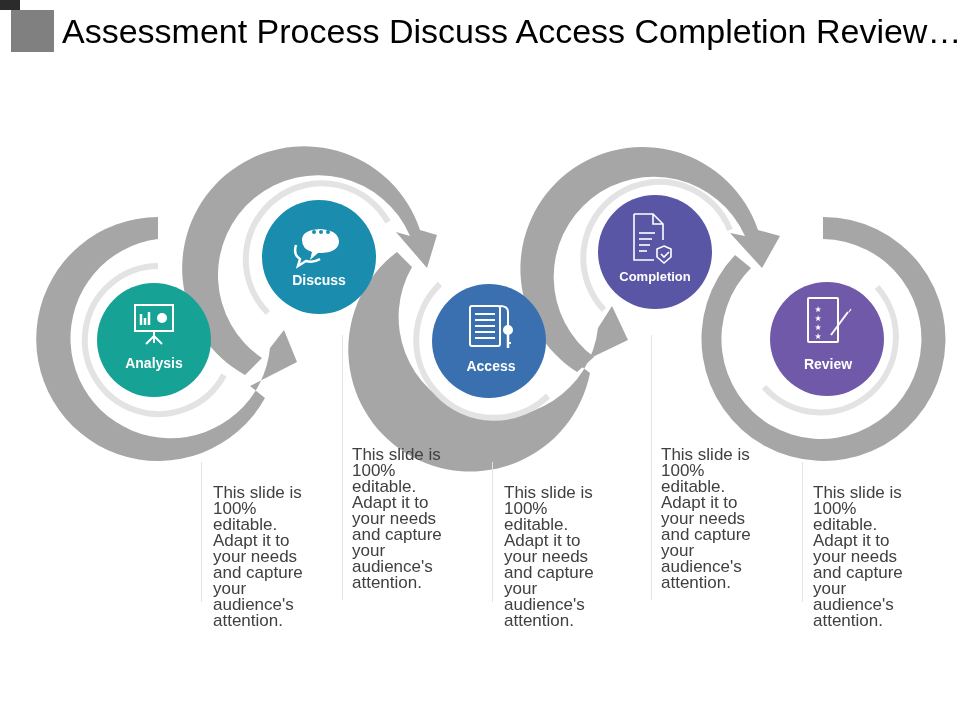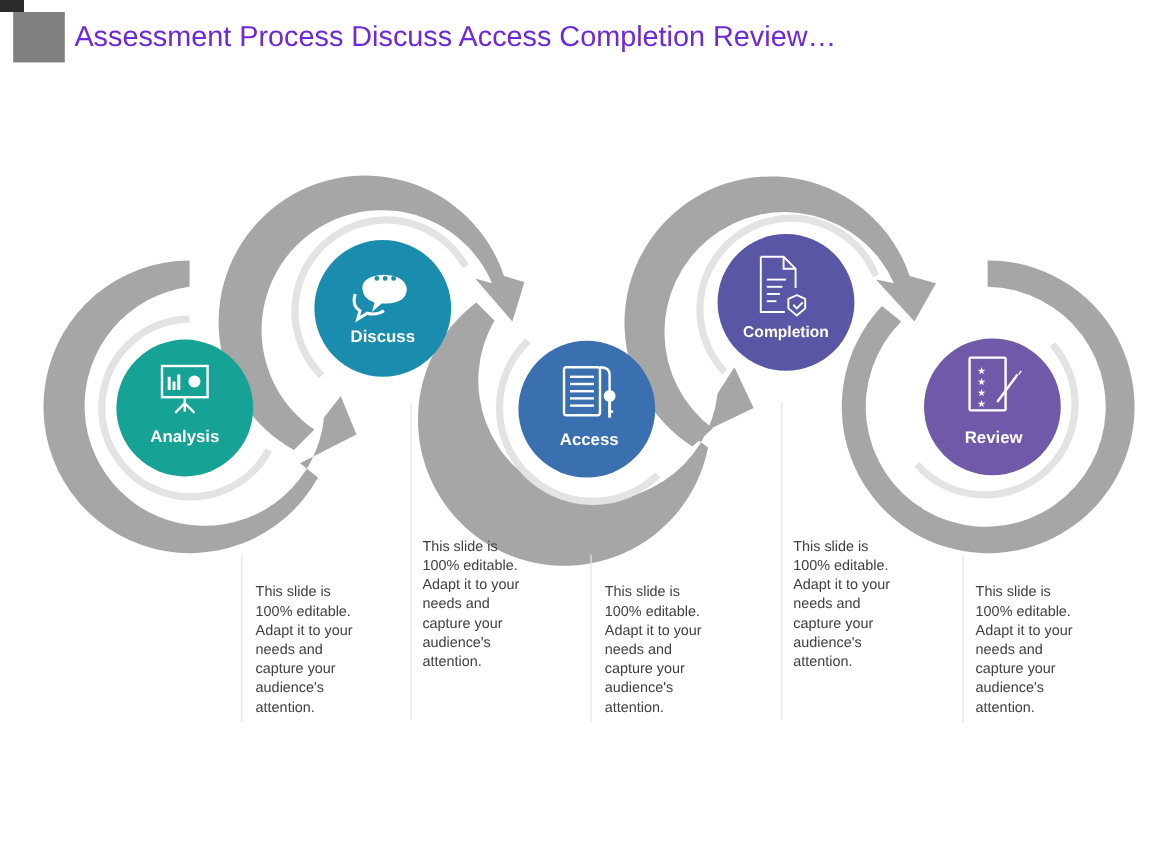--- a/index.html
+++ b/index.html
@@ -1,22 +1,22 @@
 <!DOCTYPE html>
 <html><head>
 <meta charset="utf-8">
 <style>
   html, body { margin:0; padding:0; background:#ffffff; }
   body { width:960px; height:720px; position:relative; overflow:hidden; font-family:"Liberation Sans", sans-serif; }
   .corner-dark { position:absolute; left:0; top:0; width:20px; height:10px; background:#2b2b2b; }
   .title-square { position:absolute; left:11px; top:10px; width:43px; height:42px; background:#808080; }
-  .title { position:absolute; left:62px; top:10px; font-size:24px; color:#6d28d9; white-space:nowrap; line-height:42px; }
+  .title { position:absolute; left:62px; top:10px; font-size:34px; color:#000000; white-space:nowrap; line-height:42px; }
   svg.diagram { position:absolute; left:0; top:0; }
   .label { font-family:"Liberation Sans", sans-serif; font-weight:bold; fill:#ffffff; text-anchor:middle; }
-  .desc { position:absolute; width:90px; font-size:12px; line-height:16px; color:#404040; }
+  .desc { position:absolute; width:90px; font-size:17px; line-height:16px; color:#404040; }
   .vline { position:absolute; width:1px; background:#e4e4e4; }
 </style>
 </head>
 <body>
 
 <div class="corner-dark"></div>
 <div class="title-square"></div>
 <div class="title">Assessment Process Discuss Access Completion Review…</div>
 
 <svg class="diagram" width="960" height="720" viewBox="0 0 960 720">

